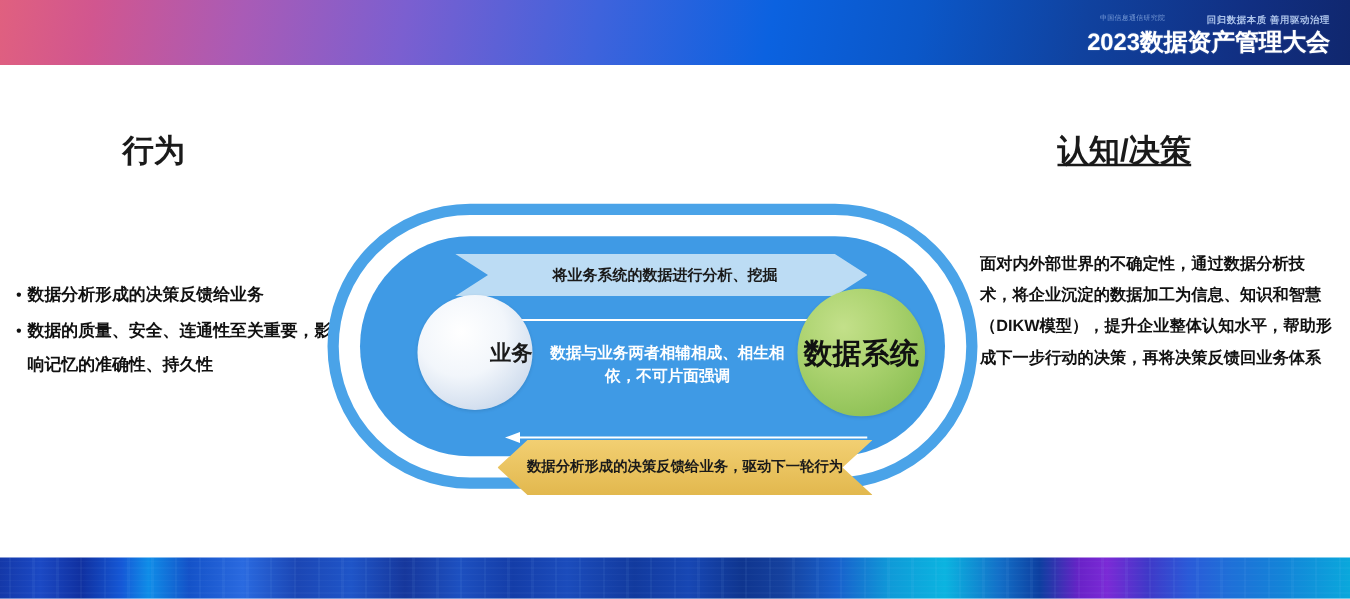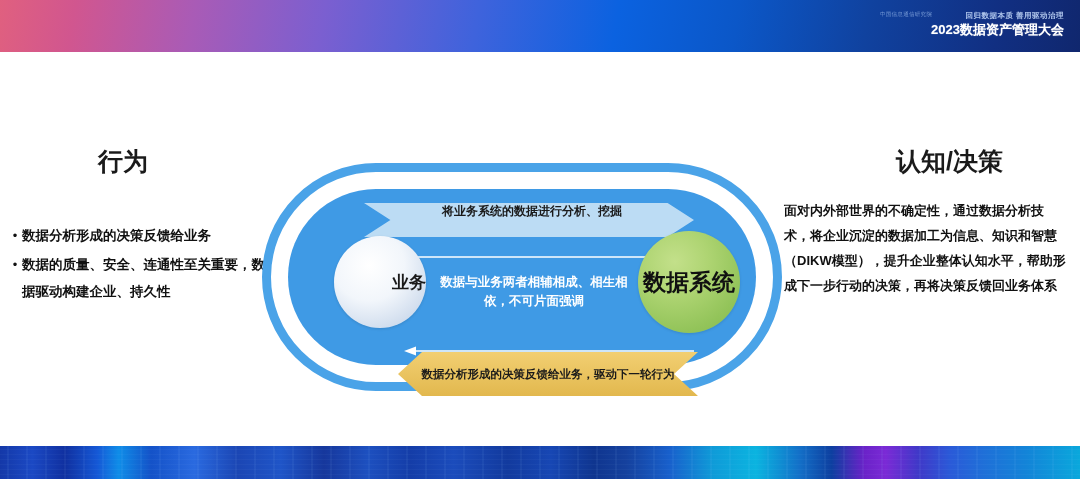--- a/index.html
+++ b/index.html
@@ -72,39 +72,38 @@
     font-size: 5.5px;
     color: #8fb0e4;
     letter-spacing: 0.3px;
     white-space: nowrap;
     opacity: 0.8;
   }
   #conf-logo-main {
     position: absolute;
     right: 2px;
     top: 16px;
-    font-size: 13px;
+    font-size: 19px;
     font-weight: bold;
     color: #ffffff;
     letter-spacing: 0px;
     white-space: nowrap;
     text-shadow: 0 0 1px rgba(255,255,255,0.5);
   }
 
   
   .side-heading {
     position: absolute;
     font-size: 25px;
     font-weight: bold;
     color: #1a1a1a;
     white-space: nowrap;
-    margin-top: 41px;
   }
   #heading-left  { left: 98px;  top: 104px; }
-  #heading-right { left: 896px; top: 104px; }
+  #heading-right { left: 846px; top: 104px; text-decoration: underline; }
 
   
   #left-bullets {
     position: absolute;
     left: 8px;
     top: 222px;
     width: 262px;
   }
   .bullet-row {
     display: flex;
@@ -172,21 +171,21 @@
   
   #arrow-top {
     position: absolute;
     left: 76px;
     top: 14px;
     width: 330px;
     height: 34px;
     background: #bcdcf4;
     clip-path: polygon(0 0, 92% 0, 100% 50%, 92% 100%, 0 100%, 8% 50%);
     display: flex;
-    align-items: flex-start;
+    align-items: center;
     justify-content: center;
   }
   #arrow-top-text {
     font-size: 12px;
     font-weight: bold;
     color: #1a1a1a;
     white-space: nowrap;
     padding-left: 6px;
   }
 
@@ -344,21 +343,21 @@
 
 <div class="side-heading" id="heading-left">行为</div>
 
 <div id="left-bullets">
   <div class="bullet-row">
     <div class="bullet-dot">•</div>
     <div class="bullet-text">数据分析形成的决策反馈给业务</div>
   </div>
   <div class="bullet-row">
     <div class="bullet-dot">•</div>
-    <div class="bullet-text">数据的质量、安全、连通性至关重要，数据驱动构建企业、持久性</div>
+    <div class="bullet-text">数据的质量、安全、连通性至关重要，影响记忆的准确性、持久性</div>
   </div>
 </div>
 
 <div class="side-heading" id="heading-right">认知/决策</div>
 <div id="right-paragraph">面对内外部世界的不确定性，通过数据分析技术，将企业沉淀的数据加工为信息、知识和智慧（DIKW模型），提升企业整体认知水平，帮助形成下一步行动的决策，再将决策反馈回业务体系</div>
 
 <div id="diagram">
 
   <div id="capsule-outer"></div>
   <div id="capsule-inner">

